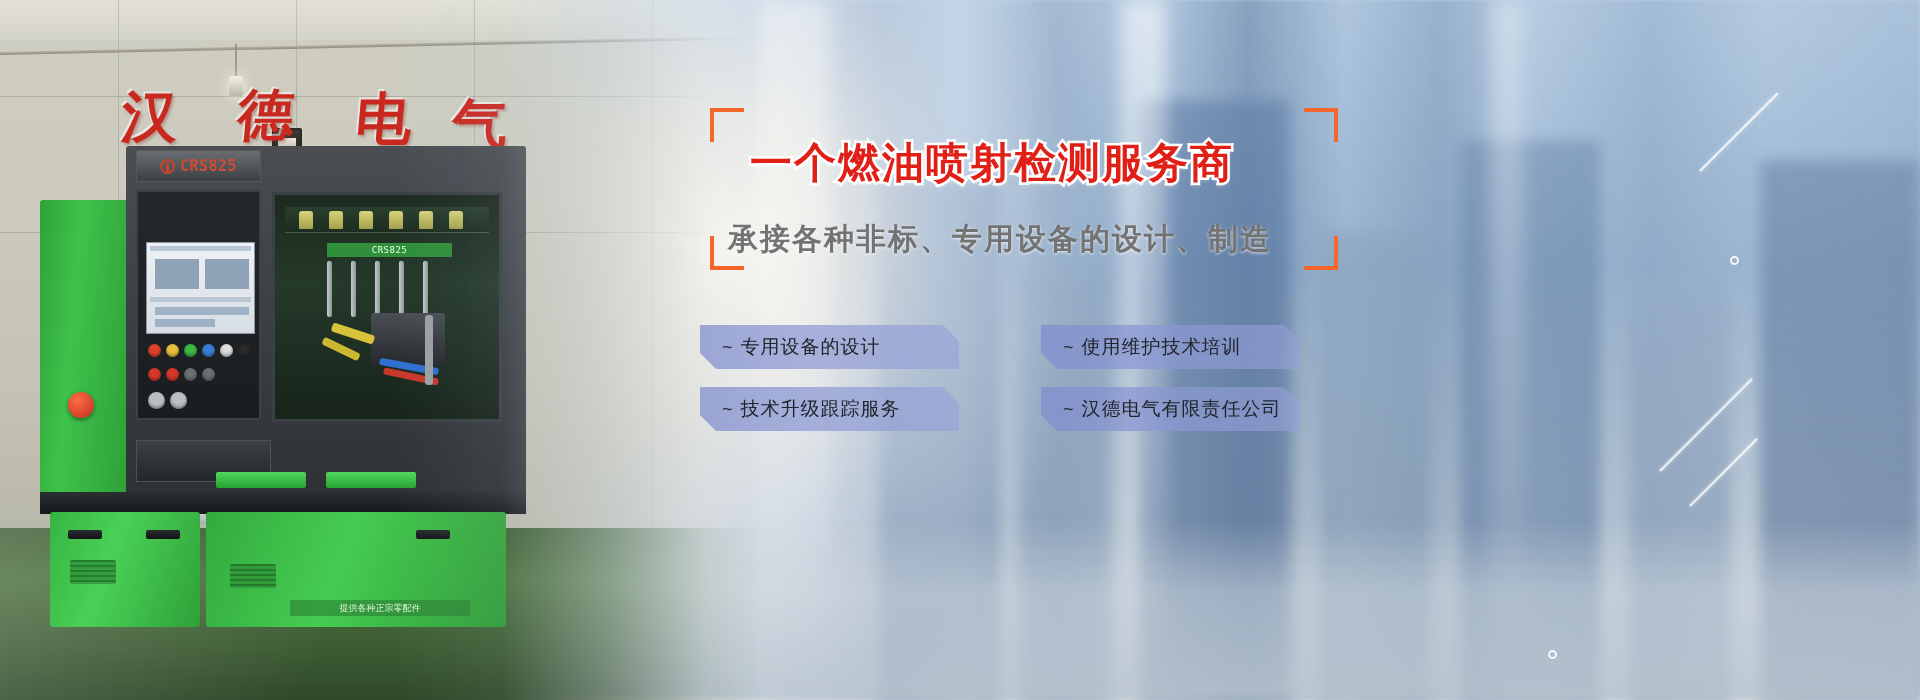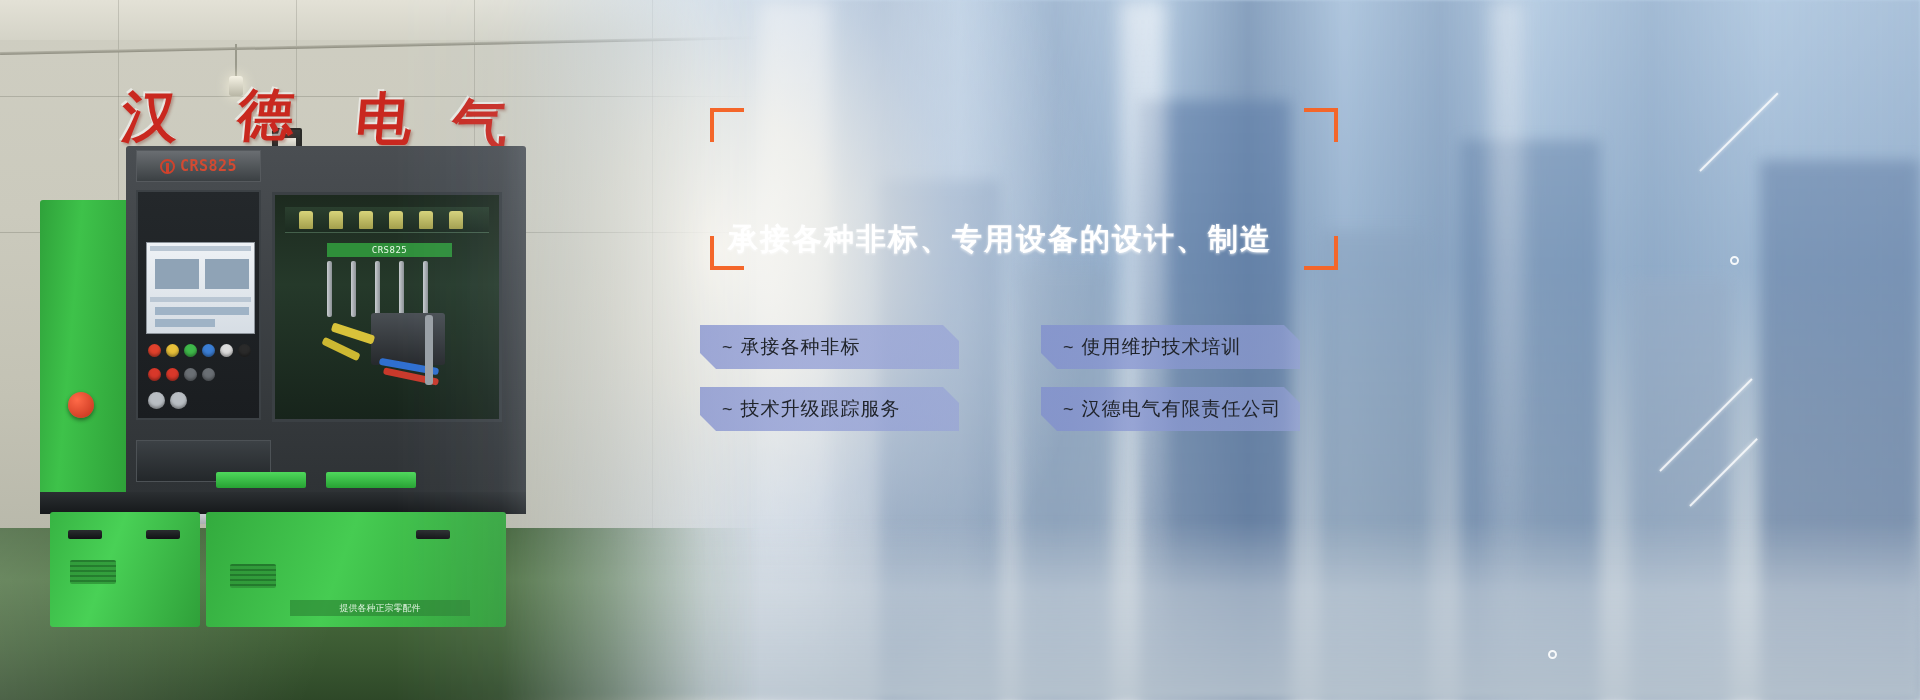--- a/index.html
+++ b/index.html
@@ -279,21 +279,21 @@
     letter-spacing:2px;
     white-space:nowrap;
     -webkit-text-stroke:5px #ffffff;
     paint-order:stroke fill;
     text-shadow:0 2px 4px rgba(255,255,255,.9);
   }
   .subline {
     position:absolute; left:28px; top:222px;
     width:600px;
     font-size:30px; font-weight:700; line-height:1.1;
-    color:#ffffff;
+    color:#737373;
     letter-spacing:2px;
     white-space:nowrap;
     text-shadow:0 1px 3px rgba(255,255,255,.75);
   }
 
   .tags { position:absolute; left:0px; top:325px; width:600px; }
   .tag-row { display:flex; gap:82px; margin-bottom:18px; }
   .tag {
     position:relative;
     width:259px; height:44px;
@@ -460,27 +460,28 @@
     </div>
   </div>
 
   <div class="content">
 
     <span class="bracket tl noop"></span>
     <span class="bracket tr noop"></span>
     <span class="bracket bl noop"></span>
     <span class="bracket br noop"></span>
 
+    <div class="headline">一个燃油喷射检测服务商</div>
     <div class="subline">承接各种非标、专用设备的设计、制造</div>
 
     <div class="tags">
       <div class="tag-row">
         <div class="tag">
           <span class="tilde">~</span>
-          <span>承接各种非标</span>
+          <span>专用设备的设计</span>
         </div>
         <div class="tag">
           <span class="tilde">~</span>
           <span>使用维护技术培训</span>
         </div>
       </div>
       <div class="tag-row">
         <div class="tag">
           <span class="tilde">~</span>
           <span>技术升级跟踪服务</span>

